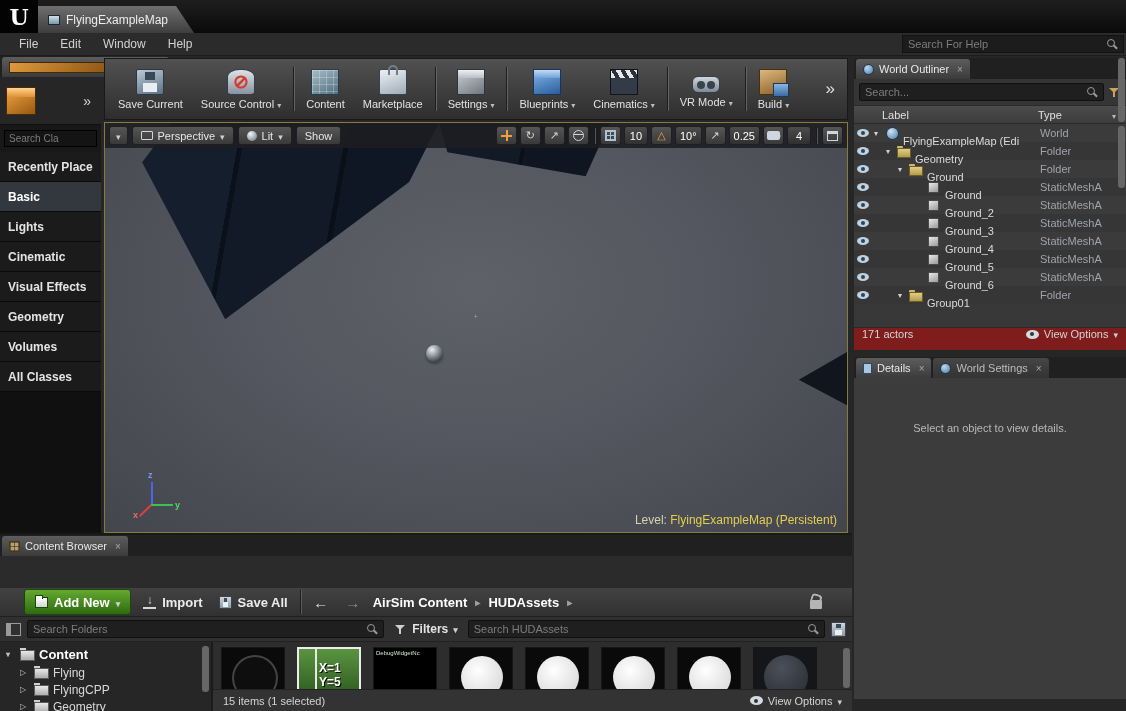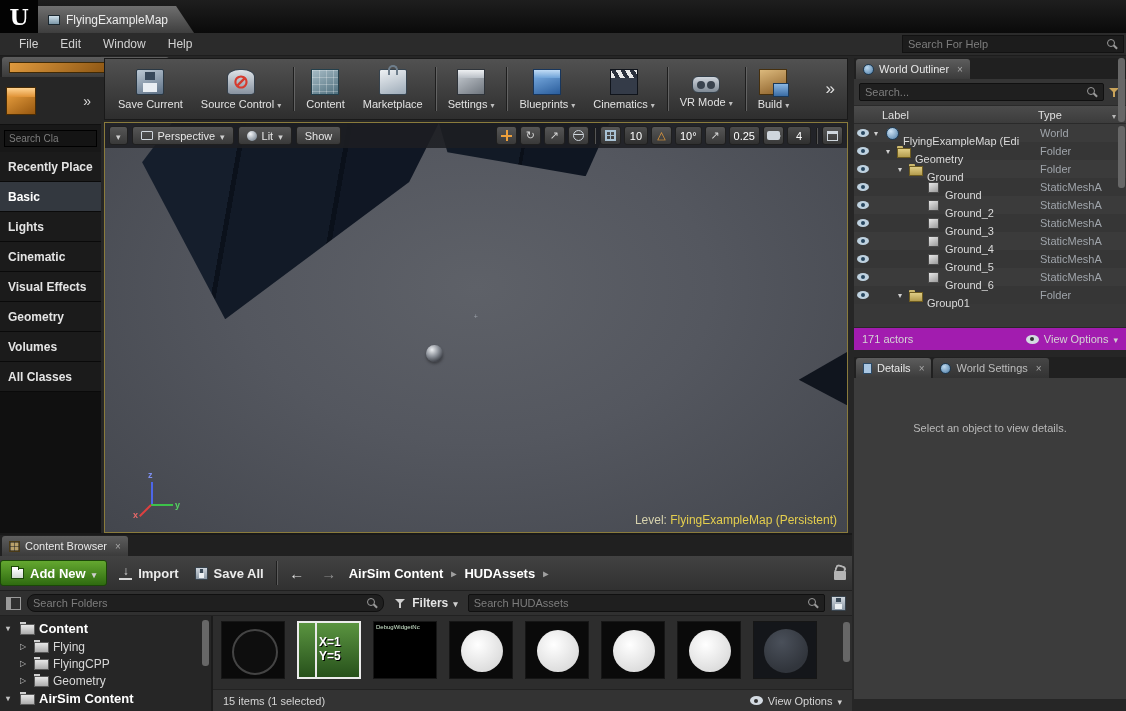--- a/index.html
+++ b/index.html
@@ -159,33 +159,33 @@
   .o-arrow{width:11px;color:#d0d0d0;font-size:8px;flex:0 0 auto;}
   .o-arrow.open::after{content:"▾";}
   .o-icon{width:15px;height:12px;position:relative;margin-right:3px;flex:0 0 auto;}
   .o-icon.world-icon::after{content:"";position:absolute;left:1px;top:0;width:11px;height:11px;border-radius:50%;background:radial-gradient(circle at 35% 30%,#cfe4f5,#4d7ca6);border:1px solid #1e3c56;}
   .o-icon.folder-icon::before{content:"";position:absolute;left:0;top:1px;width:6px;height:3px;background:#cdb96e;border-radius:1px 1px 0 0;}
   .o-icon.folder-icon::after{content:"";position:absolute;left:0;top:3px;width:12px;height:8px;background:linear-gradient(#e0cd85,#b39c4e);border:1px solid #6e5c20;}
   .o-icon.mesh-icon::after{content:"";position:absolute;left:1px;top:1px;width:9px;height:9px;background:linear-gradient(150deg,#e8e8e8,#9a9a9a);border:1px solid #4a4a4a;}
   .o-label{flex:1;white-space:nowrap;overflow:hidden;margin-top:16px;}
   .o-type{width:86px;color:#9fa4aa;white-space:nowrap;overflow:hidden;flex:0 0 auto;}
   .v-scrollbar{position:absolute;right:1px;top:2px;width:7px;border-radius:3px;background:#676767;}
-  .outliner-footer{height:23px;display:flex;align-items:center;padding:0 8px;background:#a21caf;border-top:1px solid #282828;font-size:11px;color:#d4d4d4;}
+  .outliner-footer{height:23px;display:flex;align-items:flex-start;padding:0 8px;background:#7f1d1d;border-top:1px solid #282828;font-size:11px;color:#d4d4d4;}
   .view-options{margin-left:auto;display:flex;align-items:center;gap:5px;}
   .eye-ic{width:13px;height:9px;border-radius:50%;background:#d4dbe2;position:relative;}
   .eye-ic::after{content:"";position:absolute;left:4.5px;top:2.5px;width:4px;height:4px;border-radius:50%;background:#333;}
   .dd-caret::after{content:"▾";font-size:9px;color:#cfcfcf;}
 
   
   .details{flex:1;display:flex;flex-direction:column;margin-top:7px;background:#3c3c3c;}
   .details-body{flex:1;background:#3c3c3c;padding-top:44px;text-align:center;color:#b8b8b8;font-size:11px;}
 
   
   .cb{height:178px;display:flex;flex-direction:column;background:#2b2b2b;border-top:2px solid #191919;}
-  .cb-toolbar{height:35px;display:flex;align-items:center;gap:8px;padding:0 0;background:linear-gradient(#424242,#313131);border-bottom:1px solid #202020;}
+  .cb-toolbar{height:29px;display:flex;align-items:center;gap:8px;padding:0 24px;background:linear-gradient(#424242,#313131);border-bottom:1px solid #202020;margin-top:32px;}
   .add-new{height:26px;display:flex;align-items:center;gap:6px;padding:0 10px;background:linear-gradient(#64a830,#2f6b10);border:1px solid #1b4708;border-radius:3px;color:#fff;font-weight:bold;font-size:13px;}
   .plus-folder{width:13px;height:11px;background:linear-gradient(#fefefe,#cfd8cf);border:1px solid #1b4708;position:relative;}
   .plus-folder::before{content:"";position:absolute;left:-1px;top:-3px;width:6px;height:3px;background:#fefefe;border:1px solid #1b4708;border-bottom:none;}
   .cb-tb-btn{display:flex;align-items:center;gap:6px;color:#ececec;font-size:13px;font-weight:bold;padding:0 4px;}
   .import-ic{width:13px;height:13px;position:relative;border-bottom:2.5px solid #d8d8d8;display:flex;align-items:flex-start;justify-content:center;color:#d8d8d8;font-size:12px;line-height:9px;}
   .import-ic::after{content:"↓";}
   .floppy{width:13px;height:13px;background:linear-gradient(#cfd6dd,#8b98a5);border:1px solid #38434d;border-radius:1px;position:relative;}
   .floppy::after{content:"";position:absolute;left:3px;right:3px;bottom:1px;height:5px;background:#ecf0f3;}
   .floppy::before{content:"";position:absolute;left:4px;right:4px;top:1px;height:4px;background:#3a4a58;}
   .v-sep{width:1px;height:24px;background:#1e1e1e;box-shadow:1px 0 0 #5c5c5c;}
@@ -194,21 +194,21 @@
   .nav-arrow.back::after{content:"←";}
   .nav-arrow.fwd::after{content:"→";}
   .crumbs{display:flex;align-items:center;gap:8px;color:#fff;font-weight:bold;font-size:13px;}
   .crumb-sep{color:#a0a0a0;font-size:10px;}
   .crumb-sep::after{content:"▸";}
   .cb-lock{margin-left:auto;margin-right:6px;width:12px;height:9px;background:#b4b4b4;border-radius:1px;position:relative;margin-top:5px;}
   .cb-lock::before{content:"";position:absolute;top:-6px;left:1px;width:7px;height:6px;border:2px solid #b4b4b4;border-bottom:none;border-radius:4px 4px 0 0;transform:rotate(18deg);}
   .cb-filter-row{height:25px;display:flex;align-items:center;gap:6px;padding:0 6px;background:#303030;border-bottom:1px solid #212121;}
   .sources-ic{width:15px;height:13px;border:1px solid #9a9a9a;position:relative;}
   .sources-ic::after{content:"";position:absolute;left:0;top:0;bottom:0;width:4px;background:#9a9a9a;}
-  .search-folders{width:172px;border-radius:8px;}
+  .search-folders{width:172px;}
   .filters{display:flex;align-items:center;gap:5px;color:#e4e4e4;font-size:12px;font-weight:bold;padding:0 4px;}
   .filters .funnel::before{border-top-color:#cfcfcf;}
   .filters .funnel::after{background:#cfcfcf;}
   .search-assets{flex:1;}
   .cb-body{flex:1;display:flex;min-height:0;}
   .cb-tree{width:213px;background:#262626;border-right:2px solid #1b1b1b;position:relative;padding-top:3px;}
   .t-row{height:17px;display:flex;align-items:center;gap:5px;color:#d8d8d8;font-size:12px;}
   .t-row.t-bold{font-size:13px;font-weight:bold;color:#fff;height:19px;}
   .t-arrow{width:9px;font-size:8px;color:#c0c0c0;}
   .t-arrow.open::after{content:"▾";}

